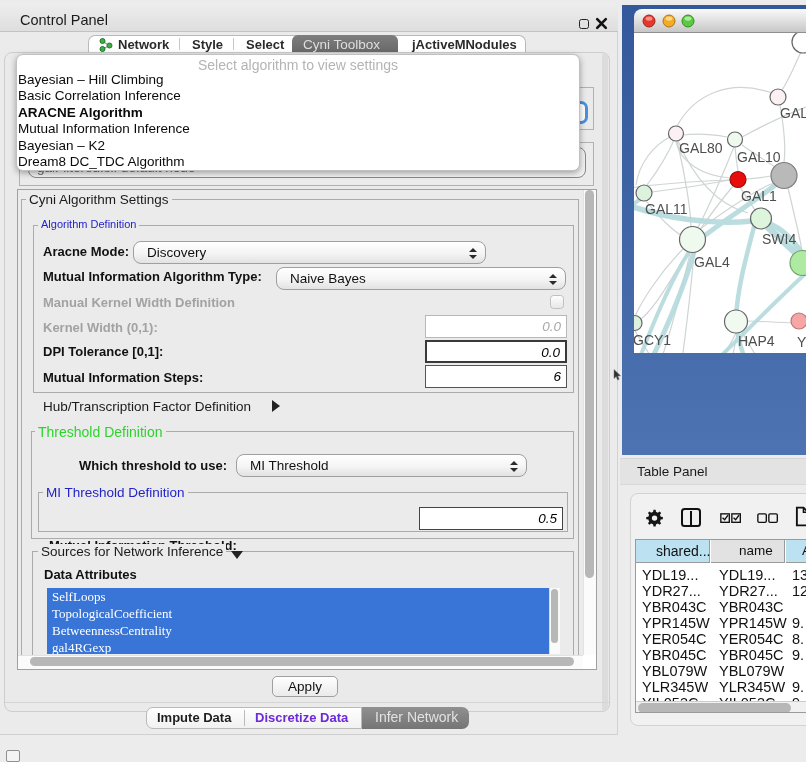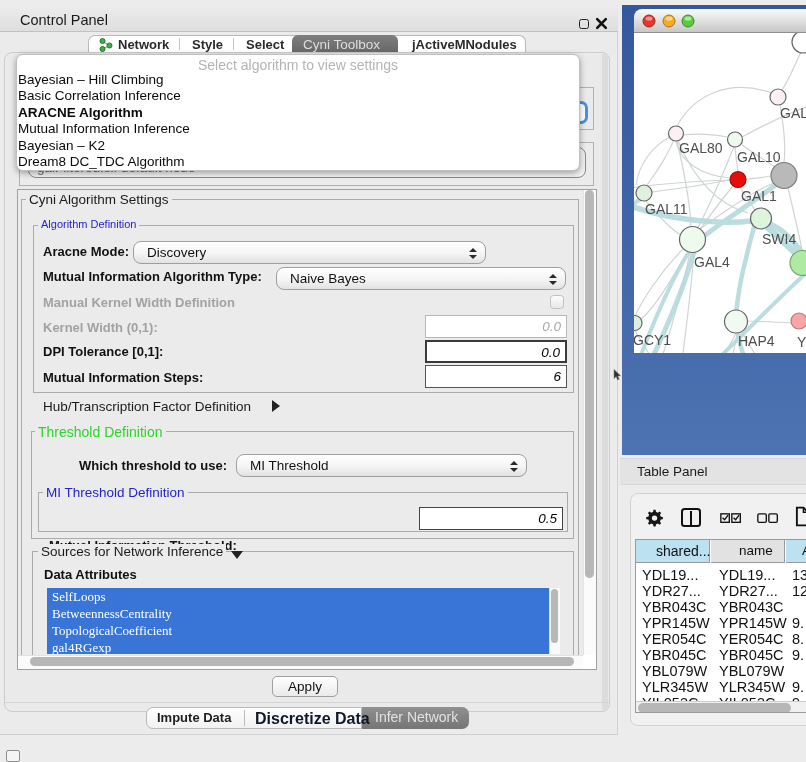--- a/index.html
+++ b/index.html
@@ -102,41 +102,41 @@
 <div class="abs b" style="left:49px; top:509px; font-size:13px; color:#111;margin-top:29px;">Mutual Information Threshold:</div>
 <div class="tfield" style="left:419px; top:507px; width:144px; height:23px; border:1.5px solid #444; color:#000;">0.5</div>
 
 <div class="abs" style="left:32px; top:551px; width:542px; height:104px; border:1px solid #ababab; border-bottom:none;"></div>
 <div class="fslabel" style="left:38px; top:544px; font-size:13.5px;">Sources for Network Inference</div>
 <div class="abs" style="left:231px; top:551px; width:0; height:0; border-left:6px solid transparent; border-right:6px solid transparent; border-top:8px solid #222;"></div>
 <div class="abs b" style="left:44px; top:567px; font-size:13px; color:#111;">Data Attributes</div>
 
 <div class="abs" style="left:47px; top:588px; width:513px; height:66px; background:#fff; overflow:hidden;font-family:Liberation Serif, serif;">
   <div style="height:17px; background:#3875d7; color:#fff; font-size:13px; padding:1px 0 0 5px;">SelfLoops</div>
+  <div style="height:17px; background:#3875d7; color:#fff; font-size:13px; padding:1px 0 0 5px;">TopologicalCoefficient</div>
   <div style="height:17px; background:#3875d7; color:#fff; font-size:13px; padding:1px 0 0 5px;">BetweennessCentrality</div>
-  <div style="height:17px; background:#3875d7; color:#fff; font-size:13px; padding:1px 0 0 5px;">TopologicalCoefficient</div>
   <div style="height:17px; background:#3875d7; color:#fff; font-size:13px; padding:1px 0 0 5px;">gal4RGexp</div>
 </div>
 <div class="abs" style="left:549px; top:588px; width:11px; height:66px; background:#fafafa; border-left:1px solid #ddd;"></div>
 <div class="thumb" style="left:550.5px; top:589px; width:7.5px; height:54px; border-radius:4px;"></div>
 
 <div class="abs" style="left:583px; top:190px; width:13px; height:479px; background:#fbfbfb; border-left:1px solid #e2e2e2;"></div>
 <div class="thumb" style="left:585px; top:190px; width:9px; height:388px;"></div>
 
 <div class="abs" style="left:18px; top:655px; width:565px; height:14px; background:#fbfbfb; border-top:1px solid #e2e2e2;"></div>
 <div class="thumb" style="left:30px; top:657px; width:544px; height:9px;"></div>
 <div class="abs" style="left:583px; top:655px; width:13px; height:14px; background:#fff;"></div>
 
 <div class="abs" style="left:272px; top:676px; width:66px; height:21px; border:1px solid #9f9f9f; border-radius:5px; background:linear-gradient(#ffffff,#eaeaea); font-size:13.5px; color:#111; text-align:center; padding-top:2px;">Apply</div>
 
 <div class="abs" style="left:146px; top:707px; width:216px; height:22px; background:linear-gradient(#fefefe,#f1f1f1); border:1px solid #b9b9b9; border-radius:7px 0 0 7px;"></div>
 <div class="abs" style="left:362px; top:707px; width:107px; height:22px; background:linear-gradient(#909090,#757575); border-radius:0 7px 7px 0;"></div>
 <div class="abs b" style="left:157px; top:710px; font-size:13px; color:#1e1e1e;">Impute Data</div>
 <div class="abs" style="left:244px; top:710px; width:1px; height:16px; background:#bbb;"></div>
-<div class="abs b" style="left:255px; top:710px; font-size:16px; color:#0f172a;">Discretize Data</div>
+<div class="abs b" style="left:255px; top:710px; font-size:13px; color:#6d28d9;">Discretize Data</div>
 <div class="abs" style="left:375px; top:709px; font-size:14px; color:#e2e2e2;">Infer Network</div>
 
 <div class="abs" id="popup" style="left:16px; top:54px; width:564px; height:117px; background:#fff; border:1px solid #c0c0c0; border-radius:7px; box-shadow:0 2px 6px rgba(0,0,0,0.35);"></div>
 <div class="abs" style="left:16px; top:57px; width:564px; text-align:center; font-size:14px; color:#b4b4b4;">Select algorithm to view settings</div>
 <div class="abs" style="left:18px; top:72px; font-size:13.5px; color:#0a0a0a; line-height:16.4px;">Bayesian – Hill Climbing<br>Basic Correlation Inference<br><span class="b">ARACNE Algorithm</span><br>Mutual Information Inference<br>Bayesian – K2<br>Dream8 DC_TDC Algorithm</div>
 
 <svg class="abs" style="left:613px; top:369px;" width="9" height="13" viewBox="0 0 9 13">
     <path d="M1,0.5 L1,9.5 L3.2,7.6 L4.6,11 L6.2,10.3 L4.8,7 L7.6,6.8 Z" fill="#333" stroke="#777" stroke-width="0.5"></path>
   </svg>
 

